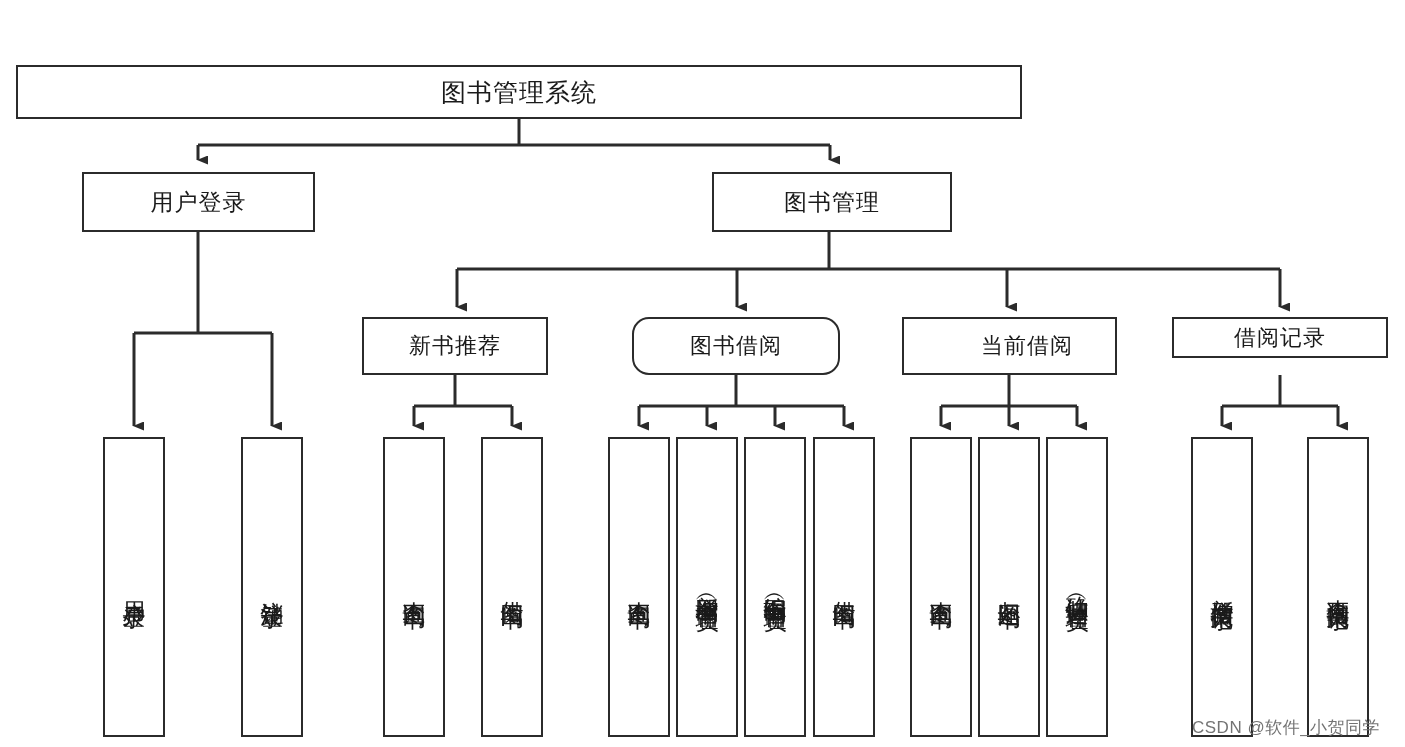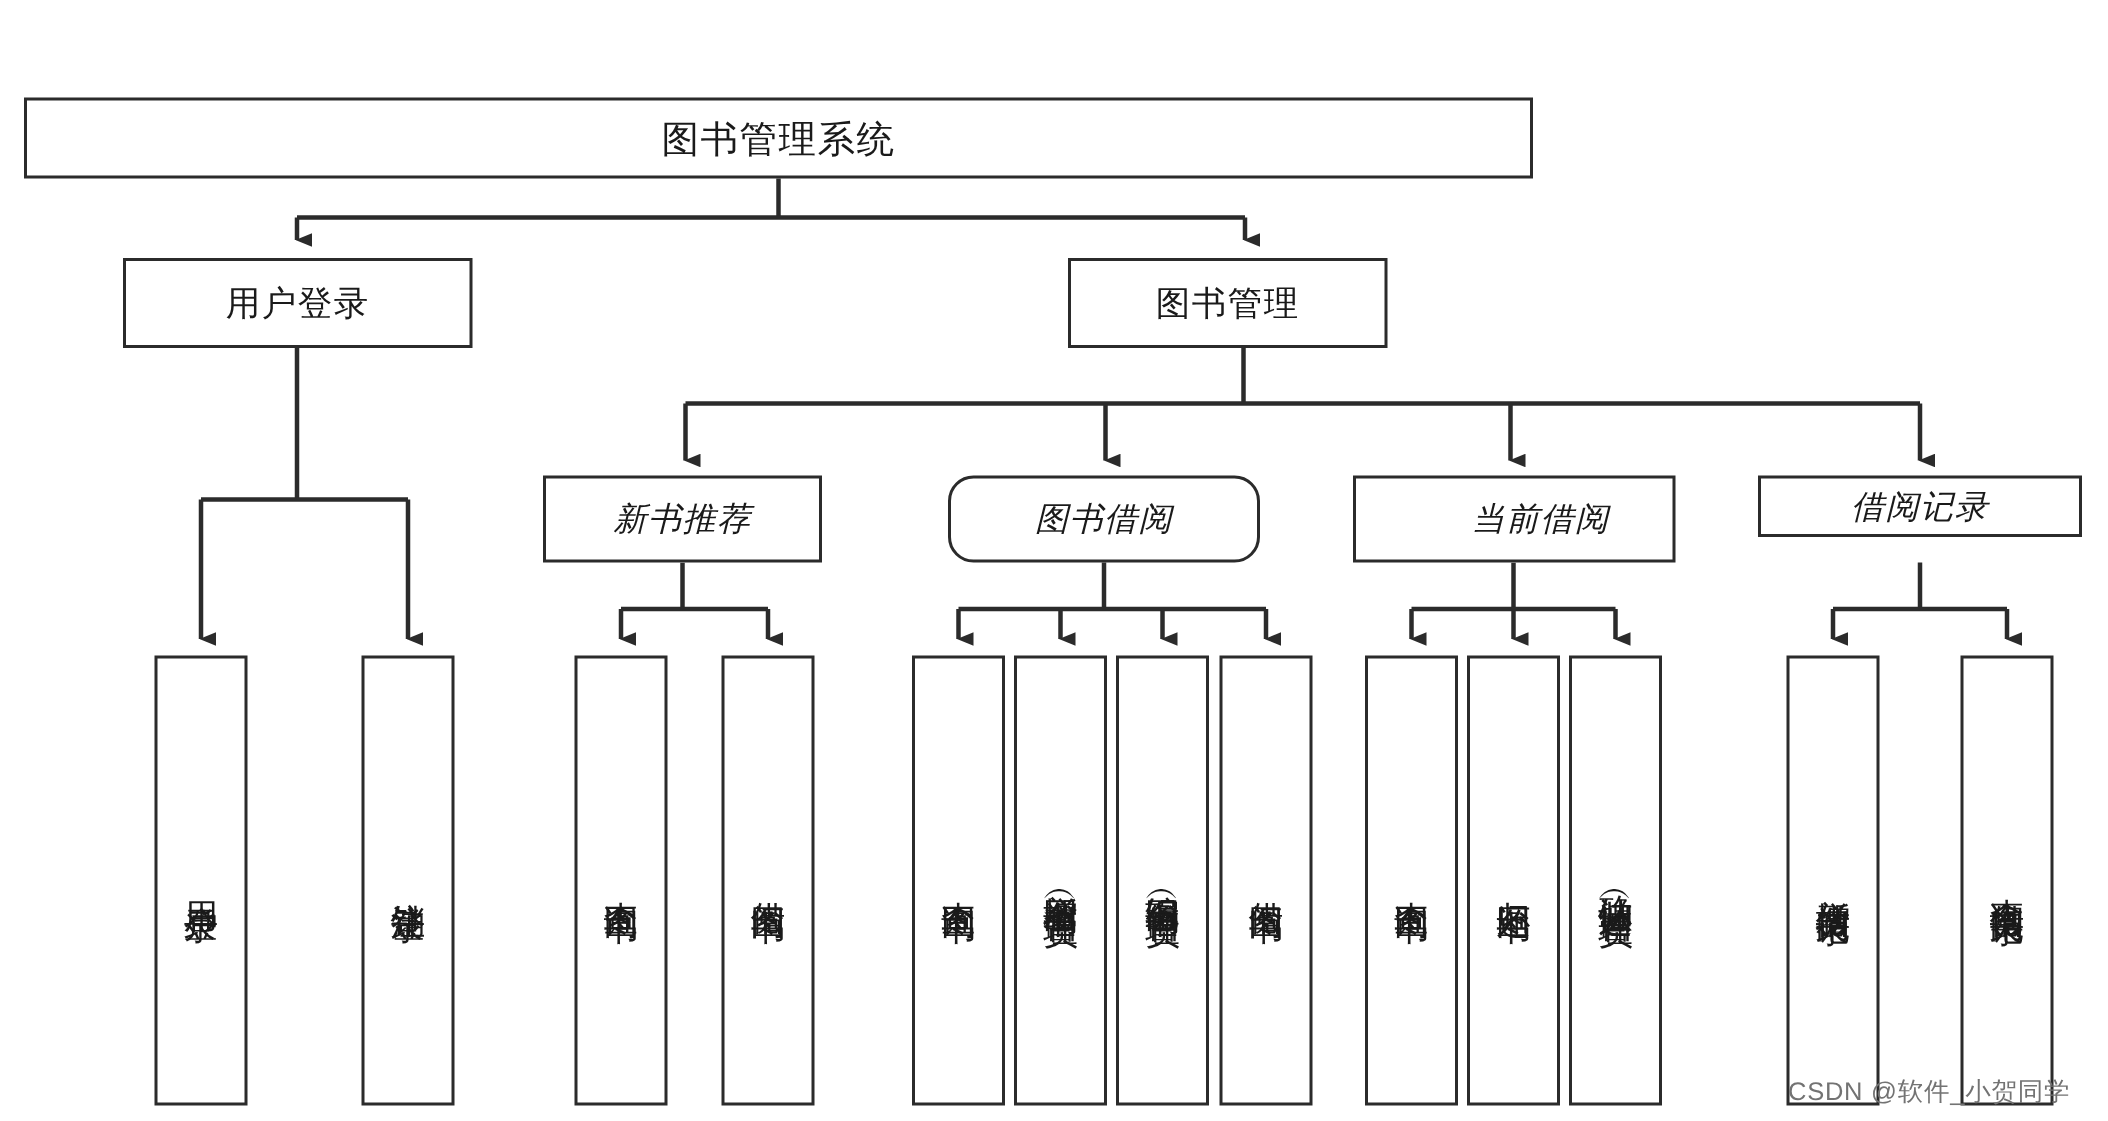--- a/index.html
+++ b/index.html
@@ -40,21 +40,20 @@
     font-size: 25px;
     letter-spacing: 1px;
   }
   .node-level1 {
     font-size: 23px;
     letter-spacing: 1px;
   }
   .node-level2 {
     font-size: 22px;
     letter-spacing: 1px;
-    font-style: italic;
   }
   .node-leaf {
     font-size: 23px;
   }
   .node-leaf .leaf-label {
     writing-mode: vertical-rl;
     text-orientation: upright;
     line-height: 1.18;
     letter-spacing: 2px;
     white-space: nowrap;
@@ -126,21 +125,21 @@
     </g>
   </svg>
 
   <div class="node node-root" style="left:16px; top:24px; width:1006px; height:54px;margin-top:41px;">
     <span>图书管理系统</span>
   </div>
 
   <div class="node node-level1" style="left:82px; top:172px; width:233px; height:60px;">
     <span>用户登录</span>
   </div>
-  <div class="node node-level1" style="left:712px; top:172px; width:213px; height:60px;">
+  <div class="node node-level1" style="left:712px; top:172px; width:240px; height:60px;">
     <span>图书管理</span>
   </div>
 
   <div class="node node-level2" style="left:362px; top:317px; width:186px; height:58px;">
     <span>新书推荐</span>
   </div>
   <div class="node node-level2" style="left:632px; top:317px; width:208px; height:58px;border-radius:17px;">
     <span>图书借阅</span>
   </div>
   <div class="node node-level2" style="left:902px; top:317px; width:215px; height:58px;padding-left:35px;">

